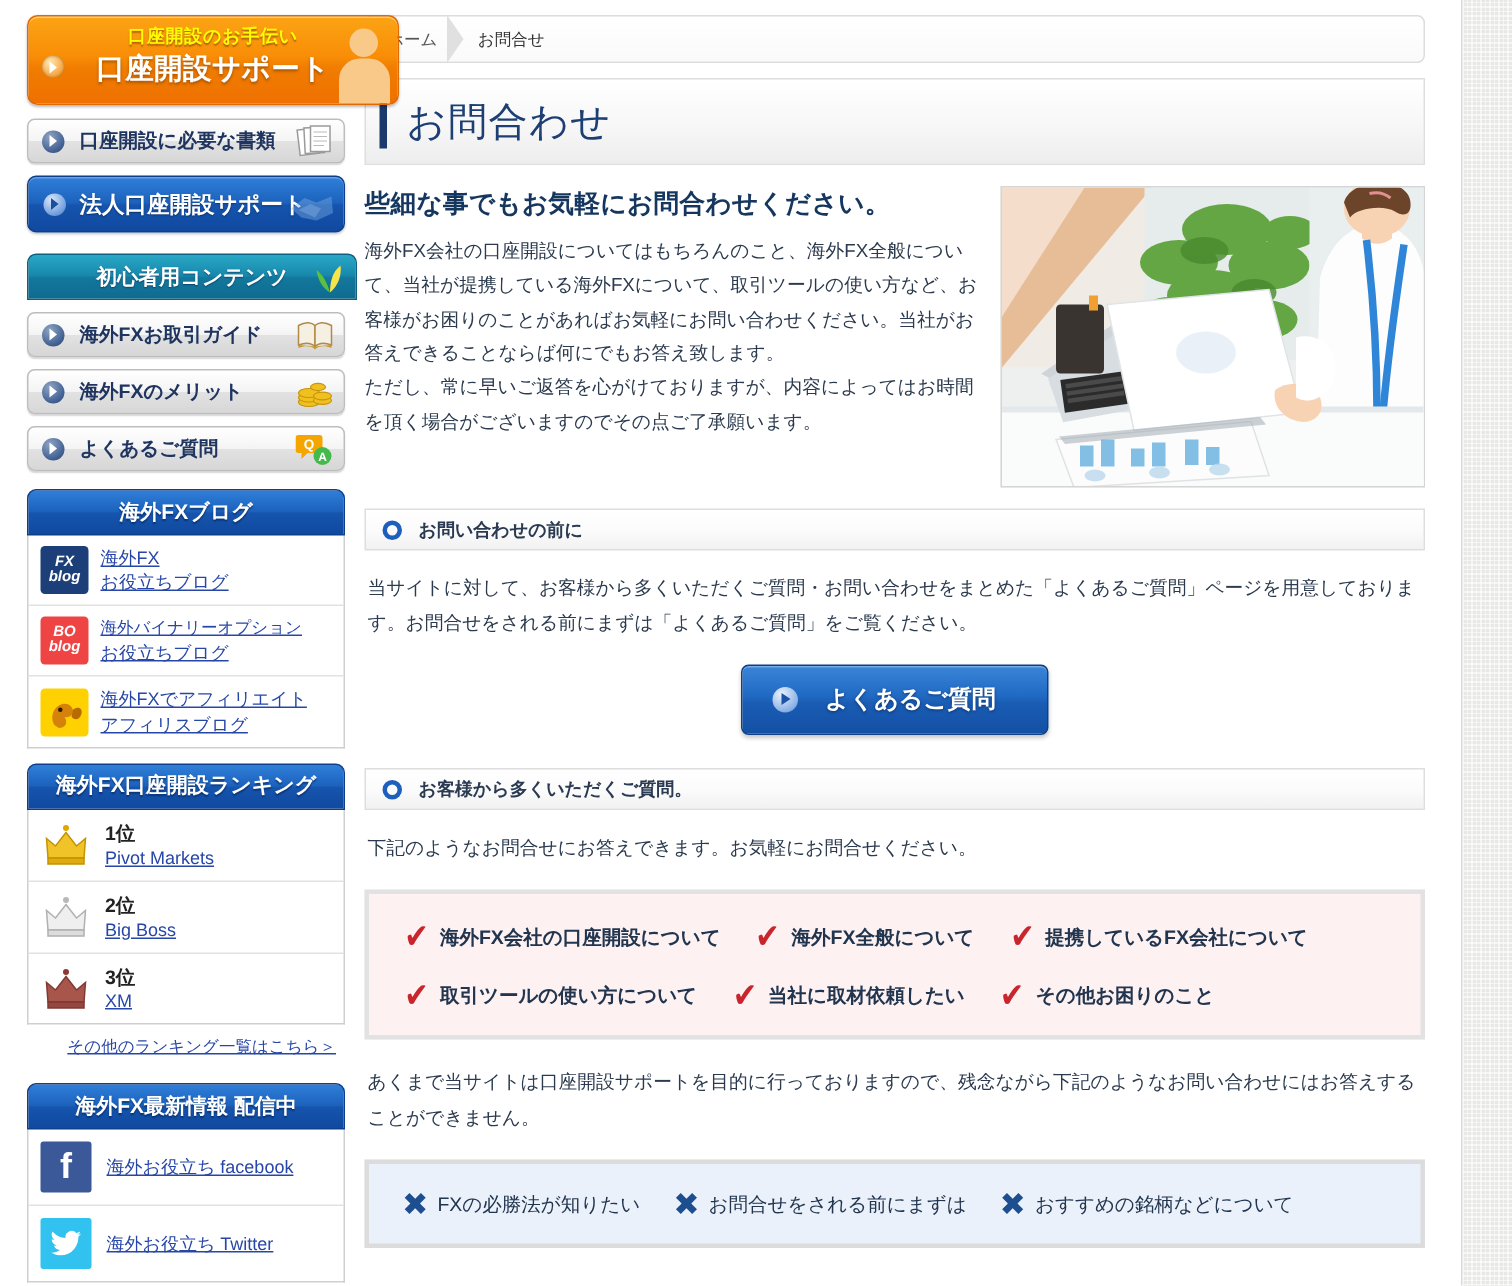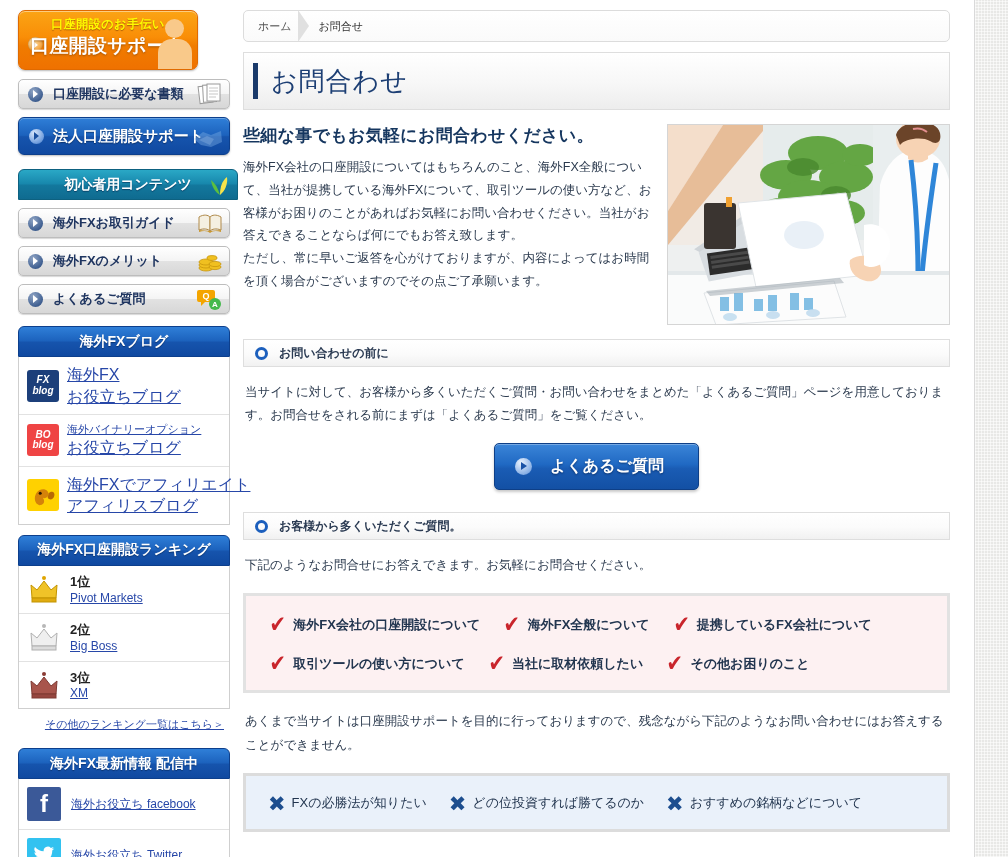--- a/index.html
+++ b/index.html
@@ -42,21 +42,21 @@
     width: 243px;
     flex: 0 0 243px;
     padding: 10px 0 0 18px;
   }
 
   .side-block { width: 220px; margin-bottom: 8px; }
 
   
   .btn-hero {
     position: relative;
-    width: 180px;
+    width: 248px;
     height: 60px;
     border-radius: 7px;
     background: linear-gradient(180deg, #fba414 0%, #f98e07 45%, #f07c00 60%, #ef7100 100%);
     border: 1px solid #e06a00;
     box-shadow: 0 1px 2px rgba(0,0,0,.28), inset 0 1px 0 rgba(255,255,255,.45);
     overflow: hidden;
     cursor: pointer;
     margin-bottom: 9px;
   }
   .btn-hero .hero-sub {
@@ -212,21 +212,21 @@
     width: 32px; height: 32px; border-radius: 3px;
     display: flex; flex-direction: column; align-items: center; justify-content: center;
     font-size: 10px; font-weight: 700; color: #fff; line-height: 1.03;
     font-style: italic;
   }
   .badge.fx { background: #1c3f7a; }
   .badge.bo { background: #ef4444; }
   .badge.aff { background: #ffd100; }
   .prow .links { display: flex; flex-direction: column; }
   .prow .links a {
-    font-size: 16px; color: #2747a8; text-decoration: underline;
+    font-size: 12px; color: #2747a8; text-decoration: underline;
     line-height: 1.35; white-space: nowrap;
   }
 
   
   .rrow {
     display: flex; align-items: center; gap: 9px;
     padding: 8px 8px;
     border-bottom: 1px solid #e2e2e2;
   }
   .rrow:last-of-type { border-bottom: none; }
@@ -737,21 +737,21 @@
     <p class="body-text">あくまで当サイトは口座開設サポートを目的に行っておりますので、残念ながら下記のようなお問い合わせにはお答えすることができません。</p>
 
     <div class="fact-box no">
       <div class="fact-row">
         <span class="fact-item">
           <span class="mark-x">✖</span>
           <span class="ftext">FXの必勝法が知りたい</span>
         </span>
         <span class="fact-item">
           <span class="mark-x">✖</span>
-          <span class="ftext">どの位投資すれば勝てるのか</span>
+          <span class="ftext">お問合せをされる前にまずは</span>
         </span>
         <span class="fact-item">
           <span class="mark-x">✖</span>
           <span class="ftext">おすすめの銘柄などについて</span>
         </span>
       </div>
     </div>
 
   </main>
 </div>

